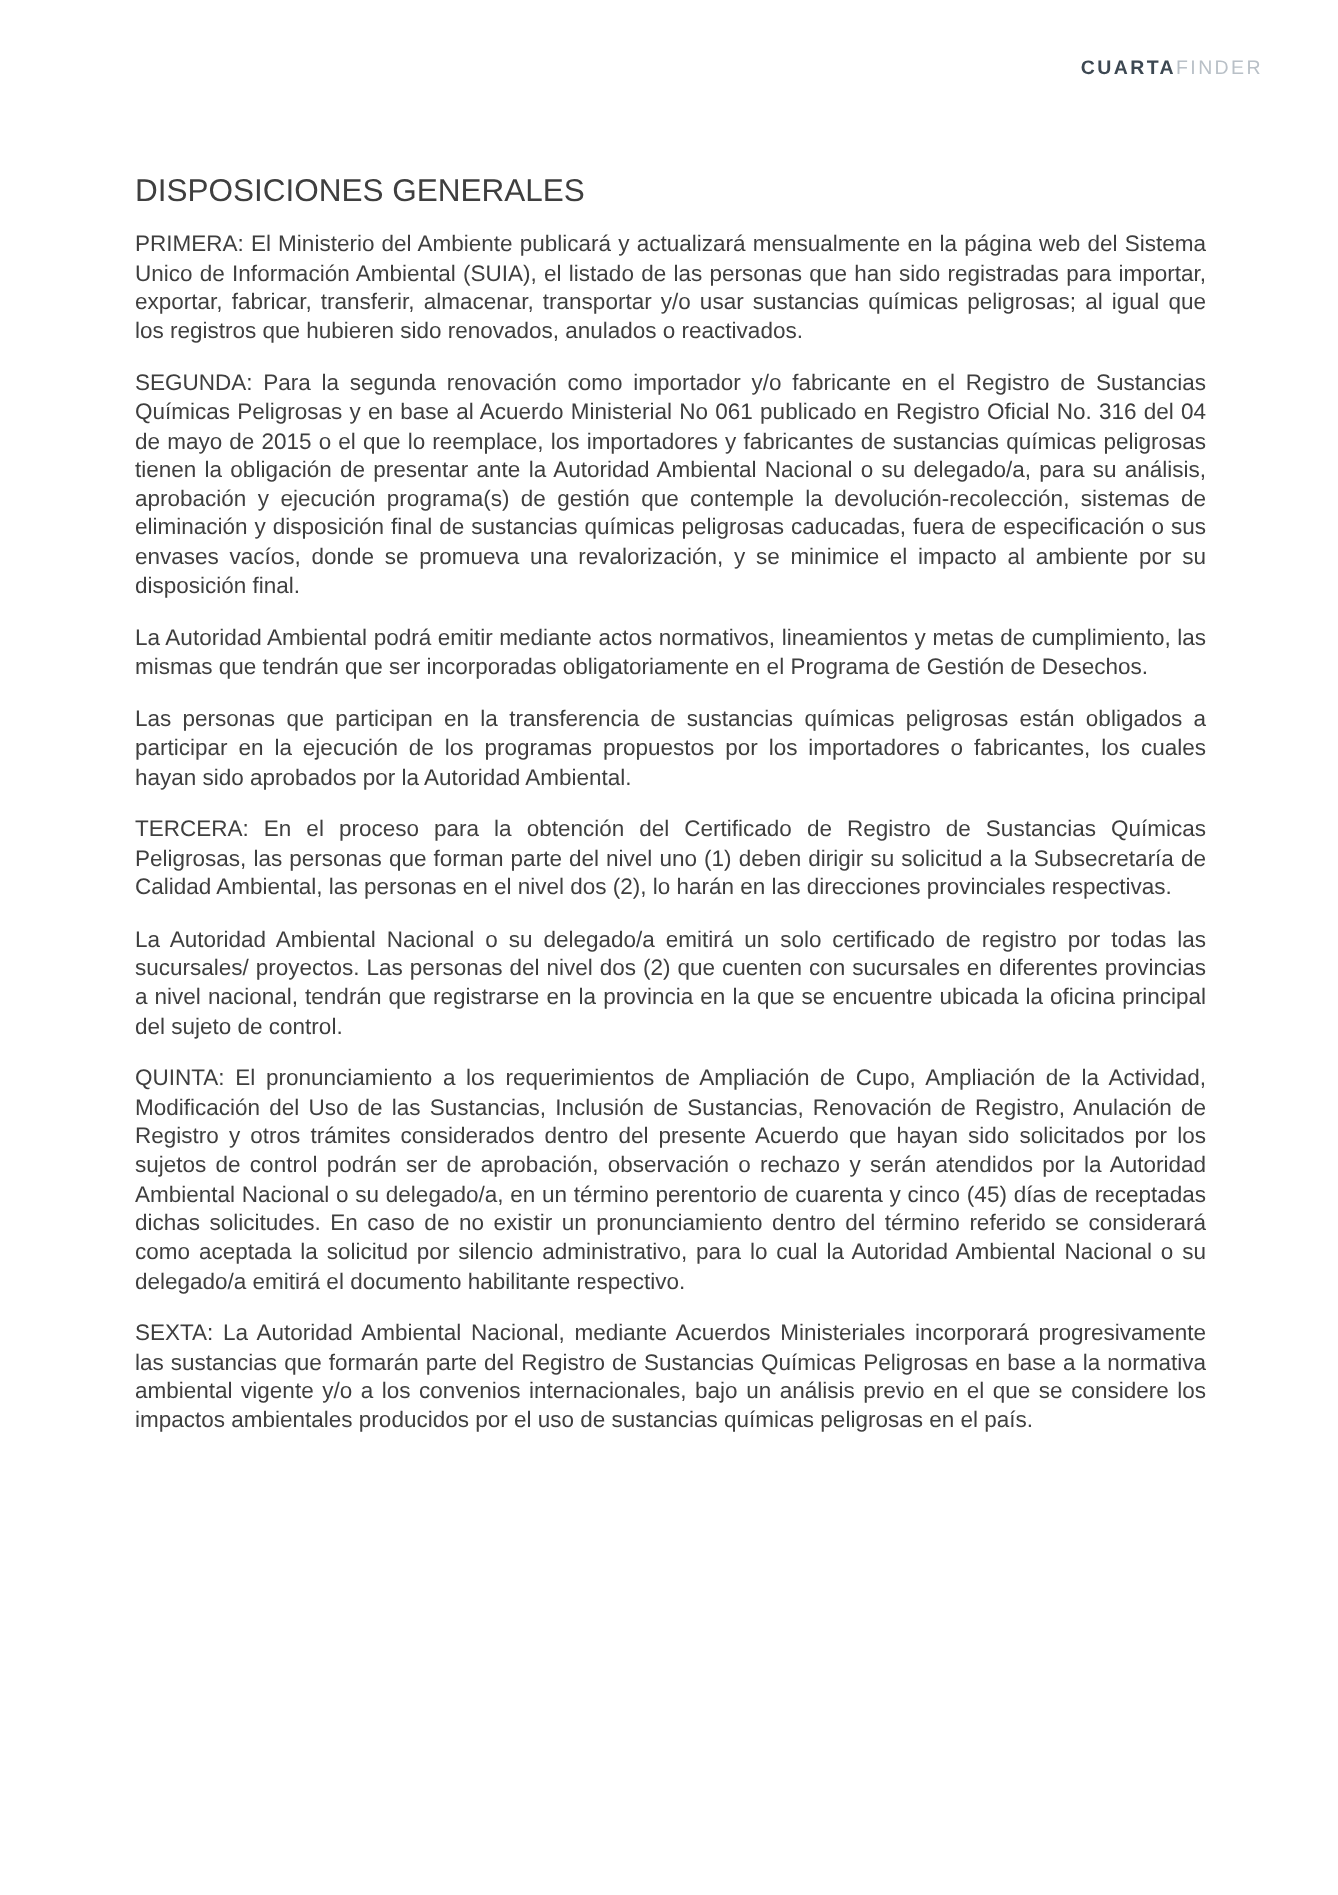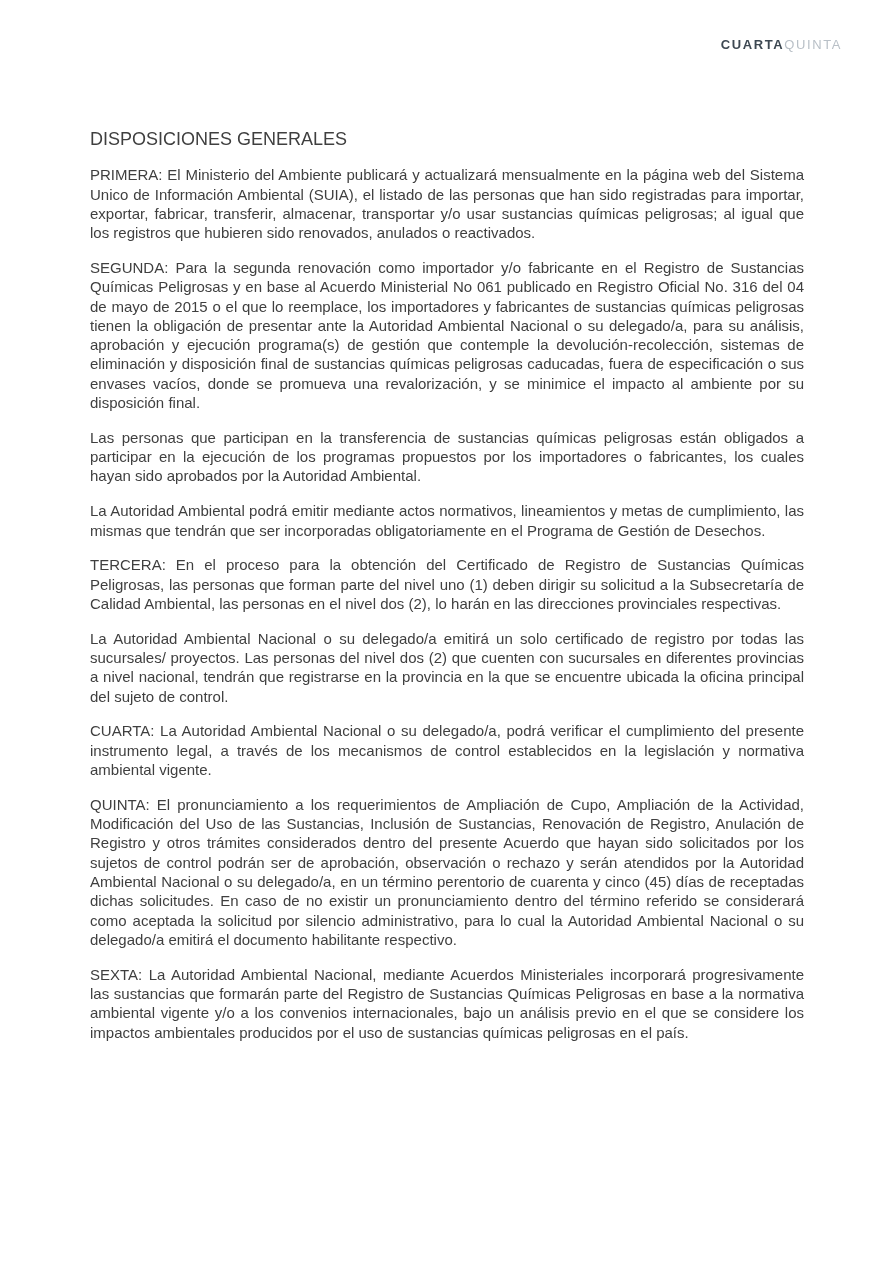--- a/index.html
+++ b/index.html
@@ -32,54 +32,53 @@
   .content{
     position:absolute;
     left:90px;top:118px;
     width:714px;
     color:var(--text-color);
     font-size:15px;
     line-height:19.3px;
     text-align:justify;
   }
   .content h1{
-    font-size:18px;
+    font-size:21px;
     font-weight:normal;
-    margin:12px 0 16px 0;
+    margin:0 0 16px 0;
     text-align:left;
   }
   .content p{margin:0 0 15.5px 0;}
   .footer{
     position:absolute;
     left:0;right:0;
     top:1266px;
     text-align:center;
     color:var(--footer-gray);
     font-size:12.5px;
     line-height:19px;
   }
 </style>
 </head>
 <body>
 
 <div class="page">
 
   <div class="logo">
-    <span class="lexis">CUARTA</span><span class="finder">QUINTA</span>
+    <span class="lexis">CUARTA</span><span class="finder">FINDER</span>
   </div>
 
   <div class="content">
     <h1>DISPOSICIONES GENERALES</h1>
     <p>PRIMERA: El Ministerio del Ambiente publicará y actualizará mensualmente en la página web del Sistema Unico de Información Ambiental (SUIA), el listado de las personas que han sido registradas para importar, exportar, fabricar, transferir, almacenar, transportar y/o usar sustancias químicas peligrosas; al igual que los registros que hubieren sido renovados, anulados o reactivados.</p>
     <p>SEGUNDA: Para la segunda renovación como importador y/o fabricante en el Registro de Sustancias Químicas Peligrosas y en base al Acuerdo Ministerial No 061 publicado en Registro Oficial No. 316 del 04 de mayo de 2015 o el que lo reemplace, los importadores y fabricantes de sustancias químicas peligrosas tienen la obligación de presentar ante la Autoridad Ambiental Nacional o su delegado/a, para su análisis, aprobación y ejecución programa(s) de gestión que contemple la devolución-recolección, sistemas de eliminación y disposición final de sustancias químicas peligrosas caducadas, fuera de especificación o sus envases vacíos, donde se promueva una revalorización, y se minimice el impacto al ambiente por su disposición final.</p>
+    <p>La Autoridad Ambiental podrá emitir mediante actos normativos, lineamientos y metas de cumplimiento, las mismas que tendrán que ser incorporadas obligatoriamente en el Programa de Gestión de Desechos.</p>
     <p>Las personas que participan en la transferencia de sustancias químicas peligrosas están obligados a participar en la ejecución de los programas propuestos por los importadores o fabricantes, los cuales hayan sido aprobados por la Autoridad Ambiental.</p>
-    <p>La Autoridad Ambiental podrá emitir mediante actos normativos, lineamientos y metas de cumplimiento, las mismas que tendrán que ser incorporadas obligatoriamente en el Programa de Gestión de Desechos.</p>
     <p>TERCERA: En el proceso para la obtención del Certificado de Registro de Sustancias Químicas Peligrosas, las personas que forman parte del nivel uno (1) deben dirigir su solicitud a la Subsecretaría de Calidad Ambiental, las personas en el nivel dos (2), lo harán en las direcciones provinciales respectivas.</p>
     <p>La Autoridad Ambiental Nacional o su delegado/a emitirá un solo certificado de registro por todas las sucursales/ proyectos. Las personas del nivel dos (2) que cuenten con sucursales en diferentes provincias a nivel nacional, tendrán que registrarse en la provincia en la que se encuentre ubicada la oficina principal del sujeto de control.</p>
-    <p>CUARTA: La Autoridad Ambiental Nacional o su delegado/a, podrá verificar el cumplimiento del presente instrumento legal, a través de los mecanismos de control establecidos en la legislación y normativa ambiental vigente.</p>
     <p>QUINTA: El pronunciamiento a los requerimientos de Ampliación de Cupo, Ampliación de la Actividad, Modificación del Uso de las Sustancias, Inclusión de Sustancias, Renovación de Registro, Anulación de Registro y otros trámites considerados dentro del presente Acuerdo que hayan sido solicitados por los sujetos de control podrán ser de aprobación, observación o rechazo y serán atendidos por la Autoridad Ambiental Nacional o su delegado/a, en un término perentorio de cuarenta y cinco (45) días de receptadas dichas solicitudes. En caso de no existir un pronunciamiento dentro del término referido se considerará como aceptada la solicitud por silencio administrativo, para lo cual la Autoridad Ambiental Nacional o su delegado/a emitirá el documento habilitante respectivo.</p>
     <p>SEXTA: La Autoridad Ambiental Nacional, mediante Acuerdos Ministeriales incorporará progresivamente las sustancias que formarán parte del Registro de Sustancias Químicas Peligrosas en base a la normativa ambiental vigente y/o a los convenios internacionales, bajo un análisis previo en el que se considere los impactos ambientales producidos por el uso de sustancias químicas peligrosas en el país.</p>
   </div>
 
   <div class="footer">
     <div>INSTRUCTIVO PARA EL REGISTRO DE SUSTANCIAS QUIMICAS PELIGROSAS - Página 15</div>
     <div>LEXIS TERCERA - www.lexis.com.ec</div>
   </div>
 
 </div>

